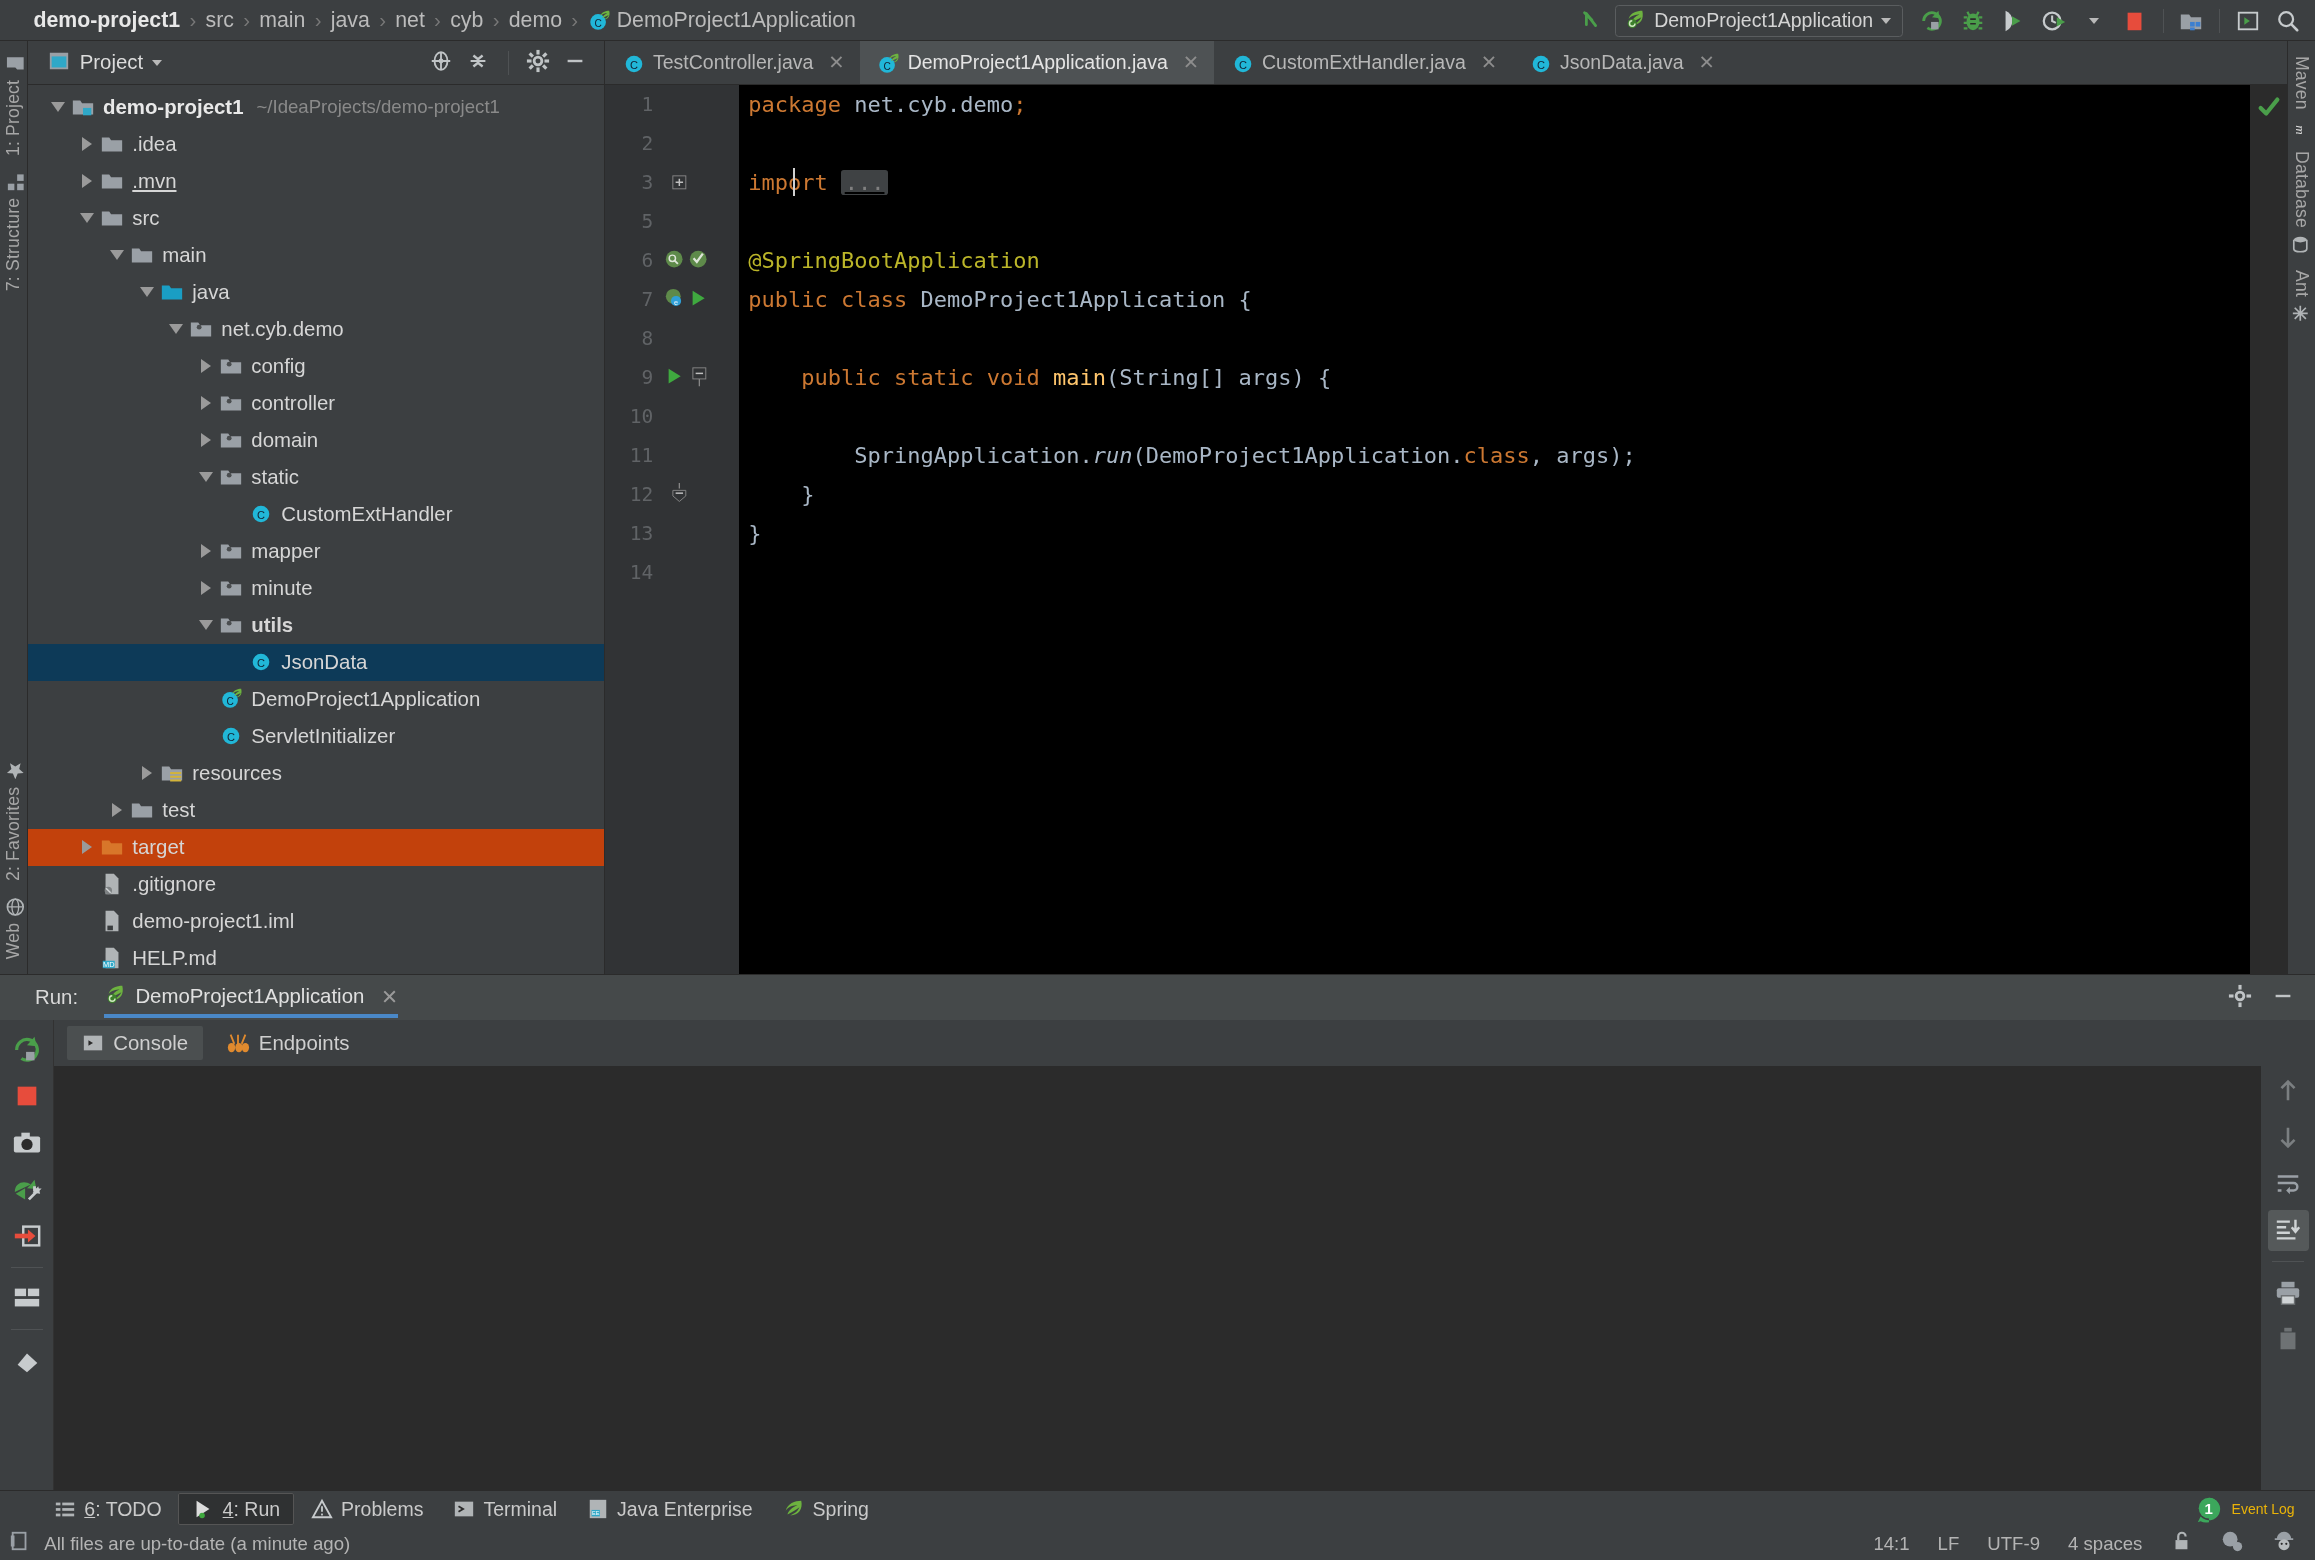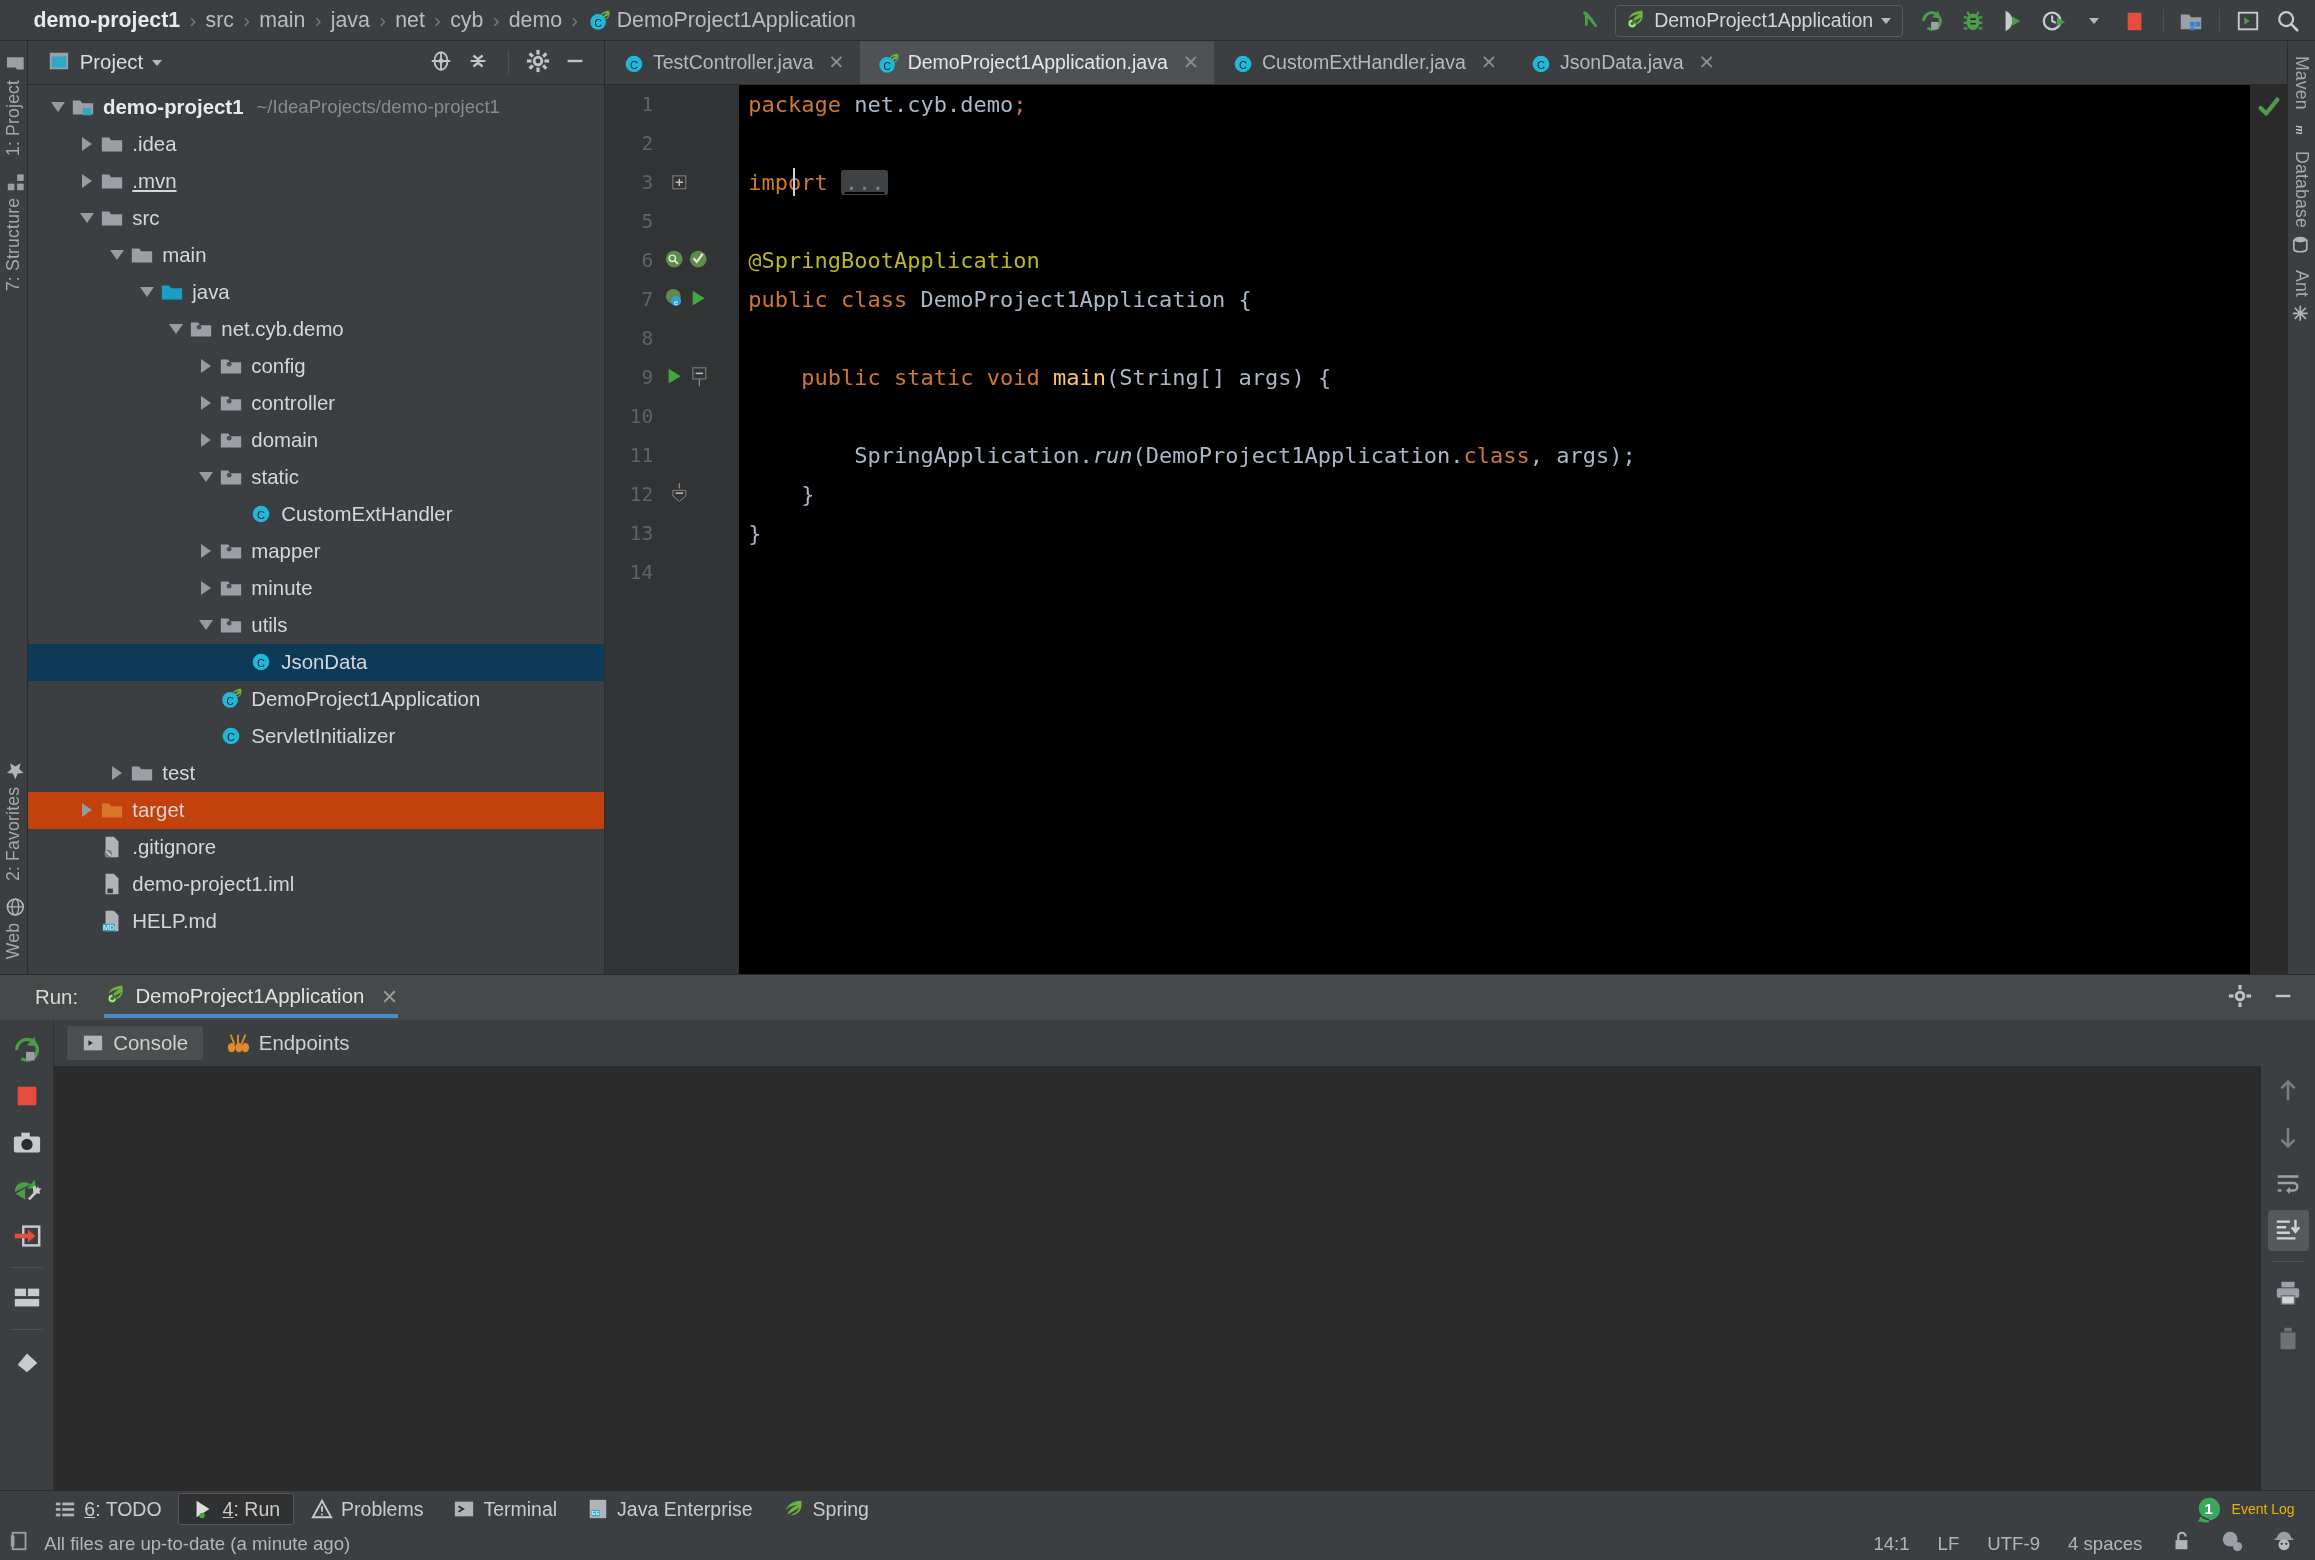--- a/index.html
+++ b/index.html
@@ -452,21 +452,21 @@
           <div class="trow" style="padding-left: 165px;">
             <span class="tw">
               <span class="arr-r"></span>
             </span>
             <span class="tico"><svg width="24" height="24" viewBox="0 0 26 26">
                 <path d="M2 6h8l2 3h12v12H2z" fill="#9aa0a6"></path>
                 <circle cx="11" cy="11" r="2.6" fill="#4a4d4f"></circle>
               </svg></span>
             <span class="tlabel">minute</span>
           </div>
-          <div class="trow" style="padding-left: 165px;">
+          <div class="trow" style="padding-left: 165px; font-weight: bold;">
             <span class="tw">
               <span class="arr-d"></span>
             </span>
             <span class="tico"><svg width="24" height="24" viewBox="0 0 26 26">
                 <path d="M2 6h8l2 3h12v12H2z" fill="#9aa0a6"></path>
                 <circle cx="11" cy="11" r="2.6" fill="#4a4d4f"></circle>
               </svg></span>
             <span class="tlabel">utils</span>
           </div>
           <div class="trow sel" style="padding-left: 195px;">
@@ -486,20 +486,34 @@
               </svg></span>
             <span class="tlabel">DemoProject1Application</span>
           </div>
           <div class="trow" style="padding-left: 165px;">
             <span class="tw"></span>
             <span class="tico"><svg width="24" height="24" viewBox="0 0 26 26" style="font-size:22px">
                 <circle cx="13" cy="13" r="9" fill="#21b7d8"></circle>
                 <text x="13" y="18" font-size="12" font-family="Liberation Sans" fill="#123" text-anchor="middle">C</text>
               </svg></span>
             <span class="tlabel">ServletInitializer</span>
+          </div>
+          <div class="trow" style="padding-left: 106px;">
+            <span class="tw">
+              <span class="arr-r"></span>
+            </span>
+            <span class="tico"><svg width="24" height="24" viewBox="0 0 26 26">
+                <path d="M2 6h8l2 3h12v12H2z" fill="#9aa0a6"></path>
+                <g fill="#d3b43a">
+                  <rect x="11" y="12" width="12" height="2.2"></rect>
+                  <rect x="11" y="16" width="12" height="2.2"></rect>
+                  <rect x="11" y="20" width="12" height="2.2"></rect>
+                </g>
+              </svg></span>
+            <span class="tlabel">resources</span>
           </div>
           <div class="trow" style="padding-left: 76px;">
             <span class="tw">
               <span class="arr-r"></span>
             </span>
             <span class="tico"><svg width="24" height="24" viewBox="0 0 26 26">
                 <path d="M2 6h8l2 3h12v12H2z" fill="#9aa0a6"></path>
               </svg></span>
             <span class="tlabel">test</span>
           </div>

